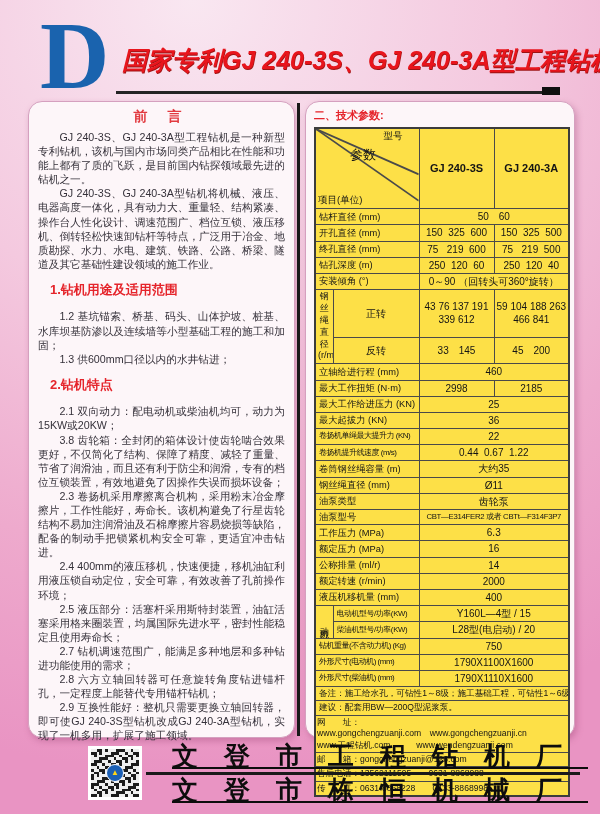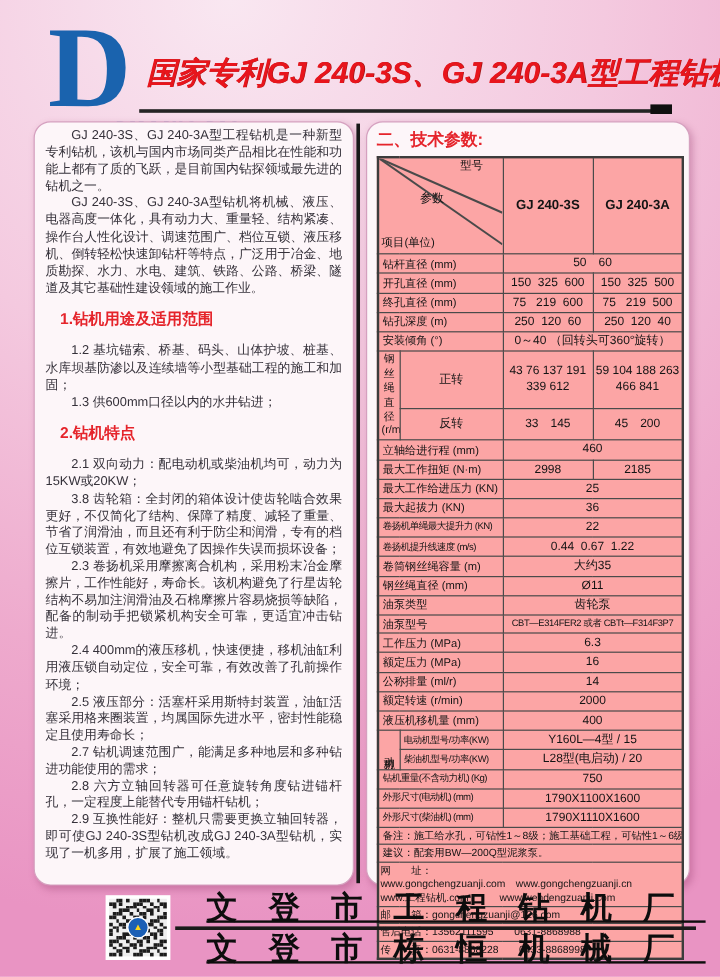--- a/index.html
+++ b/index.html
@@ -20,31 +20,31 @@
   .panel{position:absolute;top:101px;background:#fdf6f9;border:1.5px solid #d5a0bf;border-radius:14px;
     box-sizing:border-box;box-shadow:2px 3px 6px rgba(150,60,110,.35);}
   .panel-left{left:28px;width:267px;height:637px;padding:4px 9px;}
   .panel-right{left:305px;width:270px;height:637px;padding:5px 8px;}
   .divider{position:absolute;left:297px;top:103px;width:2.5px;height:633px;background:#181818;}
   
   .fw-title{margin:2px 0 4px;text-align:center;color:#e23a40;font-size:14px;font-weight:bold;letter-spacing:8px;}
   .panel-left p{margin:0;text-indent:2em;font-size:10.7px;line-height:14.1px;color:#35313a;text-align:justify;}
   .panel-left h3{margin:12px;color:#e5242b;font-size:13px;line-height:14.5px;font-weight:bold;}
   
-  .specs-title{margin:1px 0 4px;color:#e5242b;font-size:14px;font-weight:bold;}
-  table{border-collapse:collapse;width:100%;table-layout:fixed;border:2px solid #3c3c3c;background:#fca5a5;}
+  .specs-title{margin:1px 0 4px;color:#e5242b;font-size:11px;font-weight:bold;}
+  table{border-collapse:collapse;width:100%;table-layout:fixed;border:2px solid #3c3c3c;background:#fde047;}
   td,th{border:1px solid #4a4a4a;padding:1px 2px;font-size:10px;color:#141414;text-align:center;
     white-space:pre-wrap;line-height:1.32;overflow:hidden;font-weight:normal;}
   .lbl{text-align:left;padding-left:3px;font-size:9.3px;white-space:nowrap;}
   .s1{font-size:8px;letter-spacing:-0.5px;margin-left:25px;}
   .s2{font-size:7.8px;letter-spacing:-0.3px;}
   .corner-cell{position:relative;height:42px;padding:0;}
   .corner-cell svg{position:absolute;left:0;top:0;width:100%;height:100%;}
   .c-top{position:absolute;top:1px;right:16px;font-size:9.5px;}
-  .c-mid{position:absolute;top:27px;left:34px;font-size:10px;}
+  .c-mid{position:absolute;top:17px;left:34px;font-size:13px;}
   .c-bot{position:absolute;bottom:2px;left:2px;font-size:9.5px;}
   .model-cell{font-size:11px;font-weight:bold;}
   .vert{writing-mode:vertical-lr;text-orientation:upright;letter-spacing:1px;font-size:9.3px;padding:0;}
   .note-cell{text-align:left;font-size:8.6px;white-space:nowrap;padding-left:3px;}
   .info-cell{text-align:left;font-size:8.6px;padding-left:1px;}
   .info-cell .urls{display:inline-block;vertical-align:top;white-space:pre-wrap;}
   
   .qr{position:absolute;left:88px;top:746px;width:54px;height:54px;background:#fff;padding:3px;box-sizing:border-box;}
   .qr-grid{display:grid;grid-template-columns:repeat(17,1fr);grid-template-rows:repeat(17,1fr);
     width:100%;height:100%;background:#efefef;}
@@ -62,20 +62,21 @@
 
 <div class="page">
 
   <div class="logo-d">D</div>
   <div class="logo-sub">RILLING RIG</div>
   <h1 class="main-title">国家专利GJ 240-3S、GJ 240-3A型工程钻机</h1>
   <div class="title-underline"></div>
   <div class="title-underline-end"></div>
 
   <section class="panel panel-left">
+    <h2 class="fw-title">前 言</h2>
     <p>GJ 240-3S、GJ 240-3A型工程钻机是一种新型专利钻机，该机与国内市场同类产品相比在性能和功能上都有了质的飞跃，是目前国内钻探领域最先进的钻机之一。</p>
     <p>GJ 240-3S、GJ 240-3A型钻机将机械、液压、电器高度一体化，具有动力大、重量轻、结构紧凑、操作台人性化设计、调速范围广、档位互锁、液压移机、倒转轻松快速卸钻杆等特点，广泛用于冶金、地质勘探、水力、水电、建筑、铁路、公路、桥梁、隧道及其它基础性建设领域的施工作业。</p>
     <h3>1.钻机用途及适用范围</h3>
     <p>1.2 基坑锚索、桥基、码头、山体护坡、桩基、水库坝基防渗以及连续墙等小型基础工程的施工和加固；</p>
     <p>1.3 供600mm口径以内的水井钻进；</p>
     <h3>2.钻机特点</h3>
     <p>2.1 双向动力：配电动机或柴油机均可，动力为15KW或20KW；</p>
     <p>3.8 齿轮箱：全封闭的箱体设计使齿轮啮合效果更好，不仅简化了结构、保障了精度、减轻了重量、节省了润滑油，而且还有利于防尘和润滑，专有的档位互锁装置，有效地避免了因操作失误而损坏设备；</p>
     <p>2.3 卷扬机采用摩擦离合机构，采用粉末冶金摩擦片，工作性能好，寿命长。该机构避免了行星齿轮结构不易加注润滑油及石棉摩擦片容易烧损等缺陷，配备的制动手把锁紧机构安全可靠，更适宜冲击钻进。</p>
     <p>2.4 400mm的液压移机，快速便捷，移机油缸利用液压锁自动定位，安全可靠，有效改善了孔前操作环境；</p>
@@ -124,21 +125,21 @@
             <td>75   219  600</td>
             <td>75   219  500</td>
           </tr>
       <tr>
             <td class="lbl" colspan="2">钻孔深度 (m)</td>
             <td>250  120  60</td>
             <td>250  120  40</td>
           </tr>
       <tr>
             <td class="lbl" colspan="2">安装倾角 (°)</td>
-            <td colspan="2">0～40 （回转头可360°旋转）</td>
+            <td colspan="2">0～90 （回转头可360°旋转）</td>
           </tr>
       <tr>
             <td rowspan="2" colspan="1" style="font-size:9px;white-space:pre-wrap;">钢丝绳直径
 (r/min)</td>
             <td>正转</td>
             <td>43 76 137 191
 339 612</td>
             <td>59 104 188 263
 466 841</td>
           </tr>

